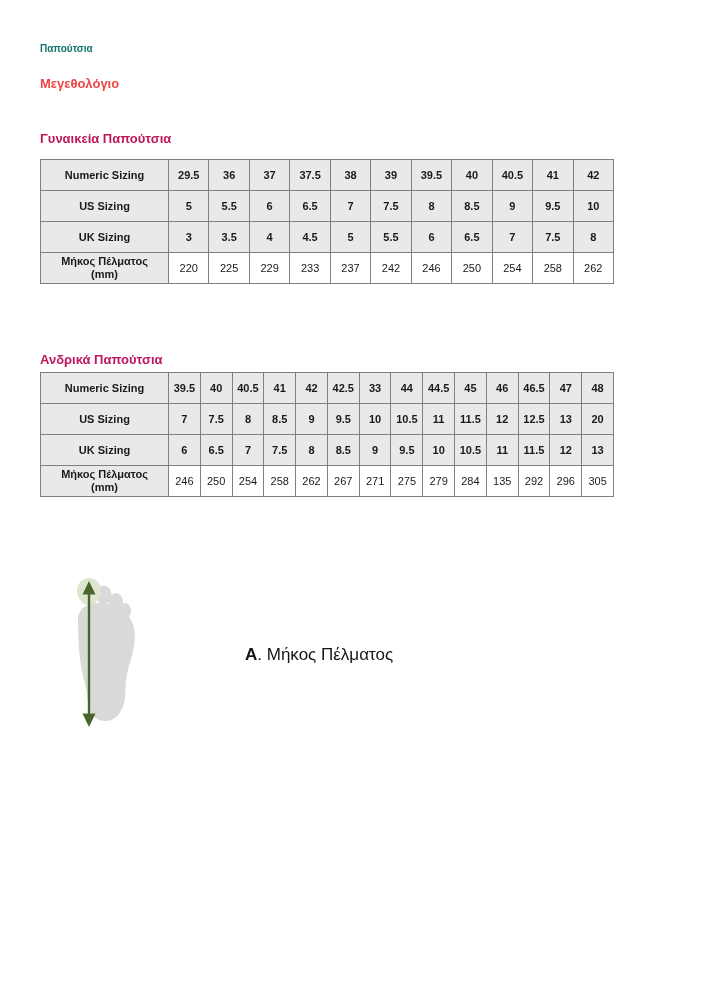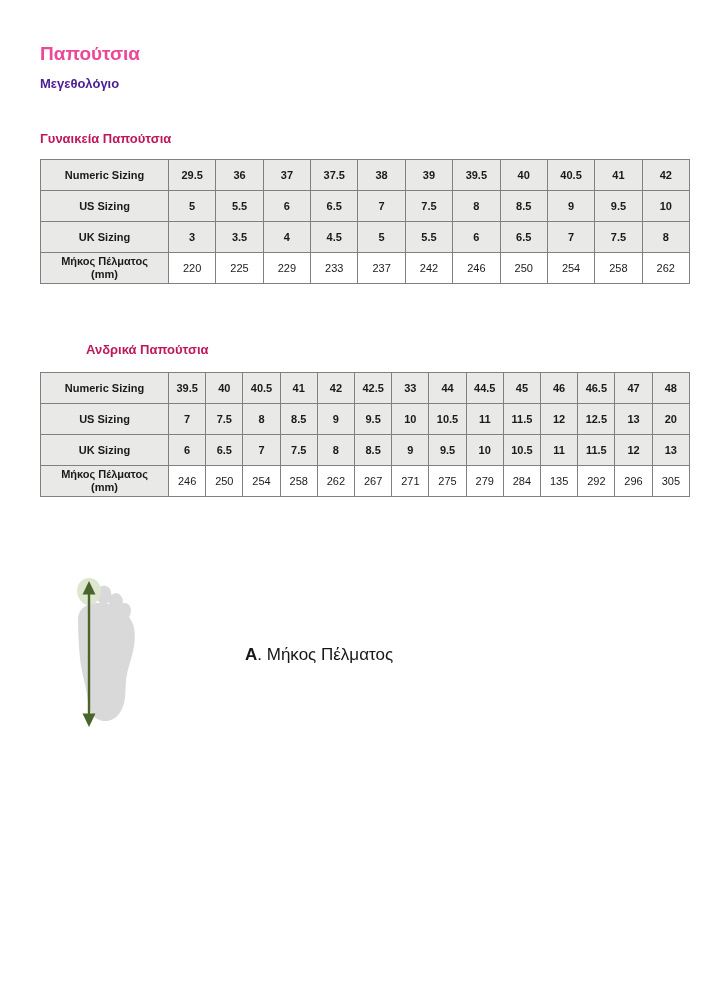--- a/index.html
+++ b/index.html
@@ -7,35 +7,35 @@
   body { font-family: "Liberation Sans", "DejaVu Sans", sans-serif; color: #1a1a1a; }
   .page {
     position: relative;
     width: 707px;
     height: 1000px;
     background: #ffffff;
     overflow: hidden;
   }
   .doc-title {
     position: absolute; left: 40px; top: 43px;
-    font-size: 19px; font-weight: bold; color: #ec4899;
+    font-size: 10px; font-weight: bold; color: #0f766e;
   }
   .doc-subtitle {
     position: absolute; left: 40px; top: 76px;
-    font-size: 13px; font-weight: bold; color: #4c1d95;
+    font-size: 13px; font-weight: bold; color: #ef4444;
   }
   .section-title {
     position: absolute; left: 40px;
     font-size: 13px; font-weight: bold; color: #be185d;
   }
   .section-title.women { top: 131px; }
-  .section-title.men   { top: 342px; margin-left: 46px; }
+  .section-title.men   { top: 352px; }
   table.size-table {
     position: absolute; left: 40px;
-    width: 650px;
+    width: 574px;
     border-collapse: collapse;
     table-layout: fixed;
     border: 1px solid #808080;
   }
   table.size-table.women { top: 159px; }
   table.size-table.men   { top: 372px; }
   table.size-table td {
     border: 1px solid #808080;
     height: 31px;
     text-align: center;

